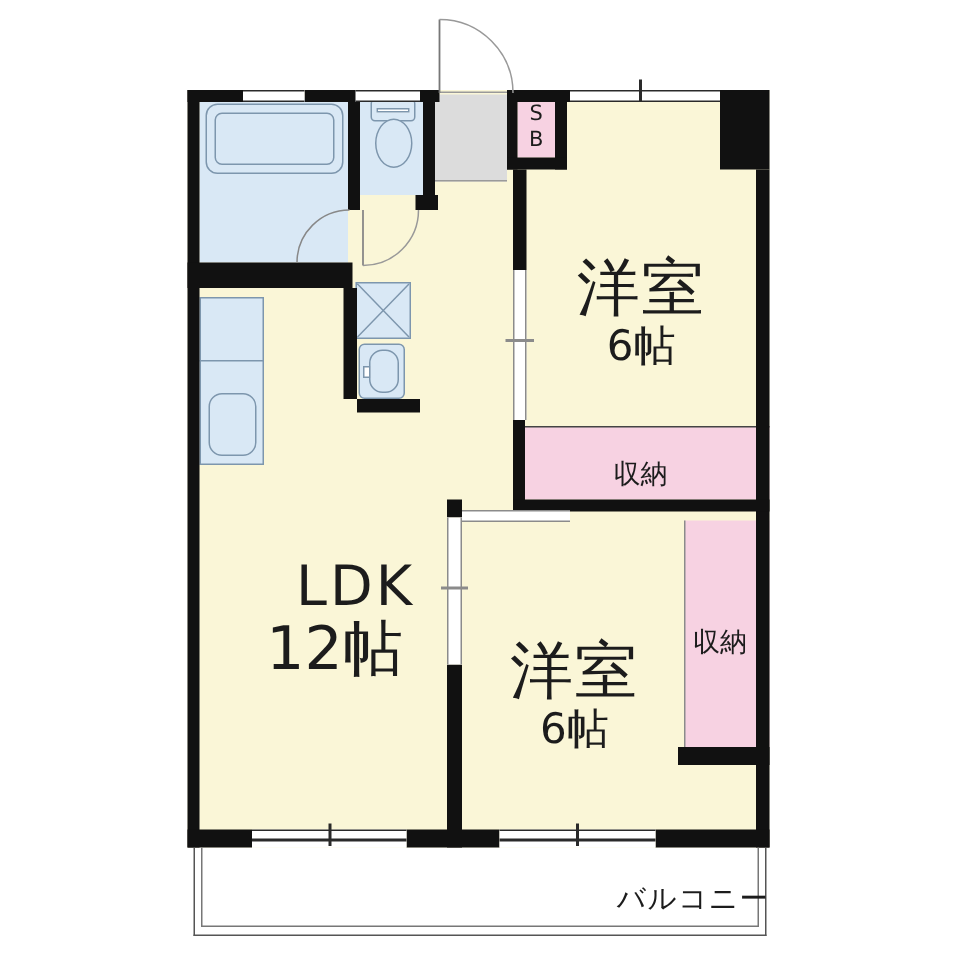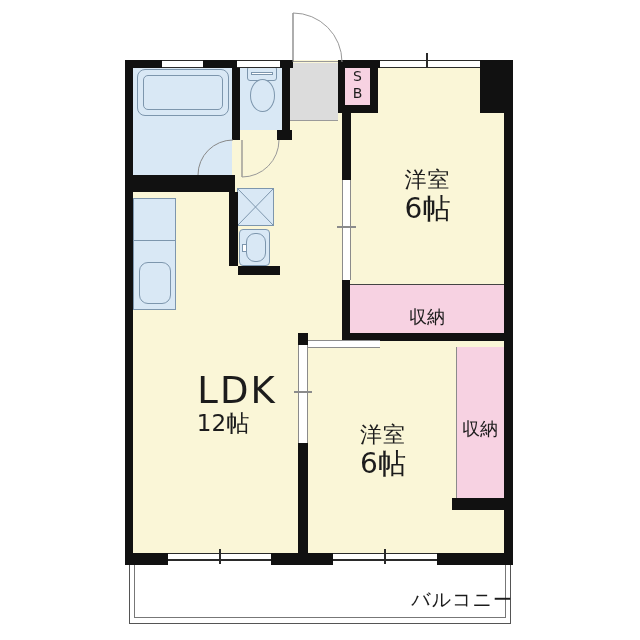--- a/index.html
+++ b/index.html
@@ -15,21 +15,21 @@
   .blue{background:var(--wet-fill);}
   .pink{background:var(--storage-fill);}
   .gray{background:var(--entrance-fill);}
   .fixture{background:var(--wet-fill);border:1px solid var(--fixture-line);}
   .win-h{background:#fff;border-top:1.5px solid #2a2a2a;border-bottom:1.5px solid #2a2a2a;}
   .open-v{background:#fff;border-left:1px solid var(--line-thin);border-right:1px solid var(--line-thin);}
   .open-h{background:#fff;border-top:1px solid var(--line-thin);border-bottom:1px solid var(--line-thin);}
   .tickd{background:#2a2a2a;}
   .tickg{background:var(--line-thin);}
   .label{color:var(--text);text-align:center;line-height:1.12;}
-  .label .big{font-size:22px;letter-spacing:1px;}
+  .label .big{font-size:42px;letter-spacing:1px;}
   .label .mid{font-size:28px;}
   svg{display:block;}
 </style>
 </head>
 <body>
 
 <div id="stage">
 
   <div class="abs yellow" style="left:125px;top:60px;width:388px;height:505px;"></div>
 
@@ -129,21 +129,21 @@
 
   <div class="abs label" style="left:308px;top:423px;width:150px;">
     <div class="big">洋室</div>
     <div class="mid">6帖</div>
   </div>
 
   <div class="abs label" style="left:456px;top:419px;width:48px;font-size:18px;">収納</div>
 
   <div class="abs label" style="left:133px;top:370px;width:180px;">
     <div style="font-size:37px;letter-spacing:2px;margin-left:28px;">LDK</div>
-    <div style="font-size:23px;">12帖</div>
+    <div style="font-size:40px;">12帖</div>
   </div>
 
   <div class="abs label" style="left:125px;top:589px;width:388px;font-size:19px;letter-spacing:1px;text-align:right;">バルコニー</div>
 
   <div class="abs label" style="left:345px;top:68px;width:25px;font-size:14px;line-height:17px;">
     <div>S</div>
     <div>B</div>
   </div>
 
 </div>

